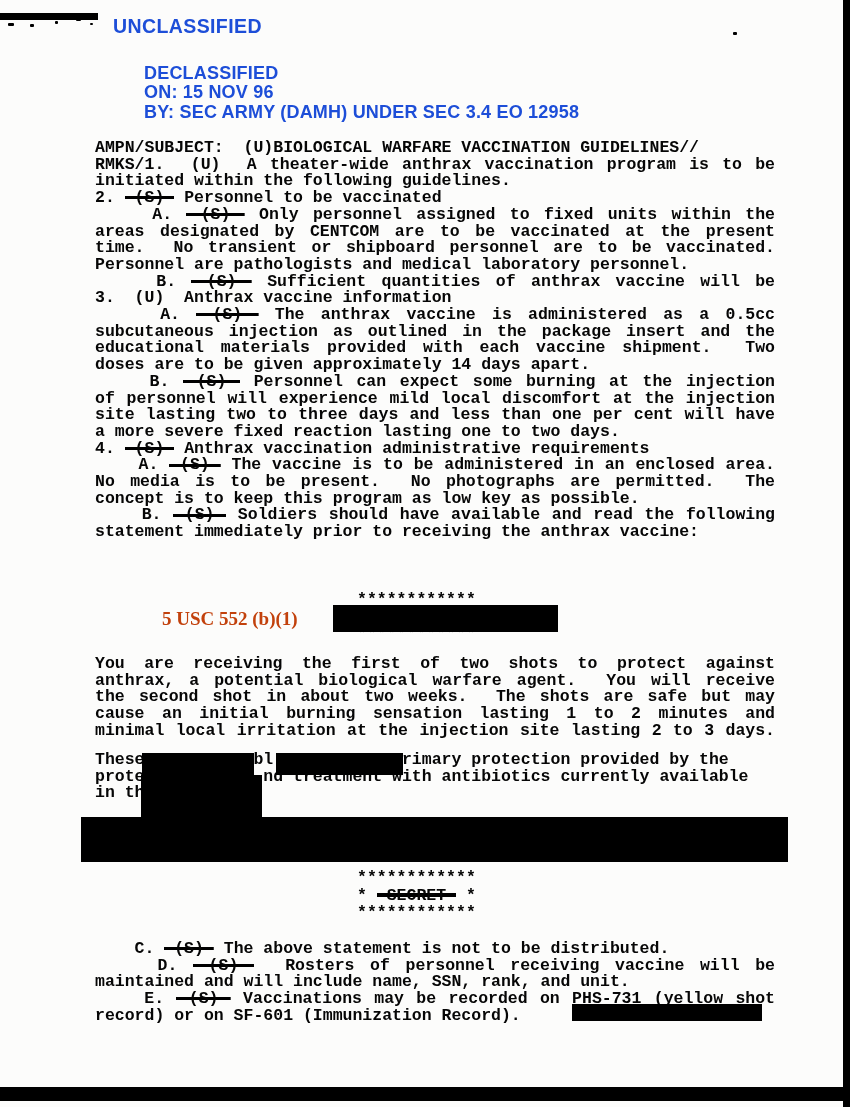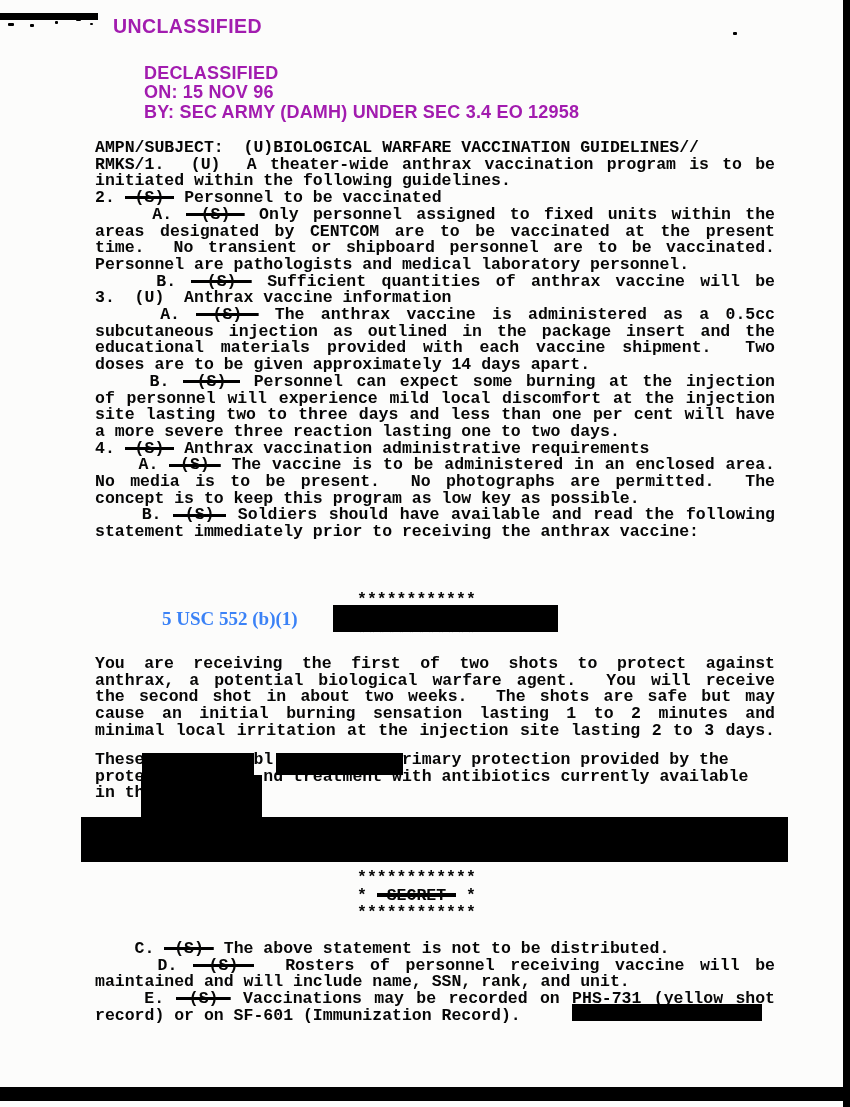--- a/index.html
+++ b/index.html
@@ -15,26 +15,26 @@
   .mono-block .ln.j { text-align:justify; text-align-last:justify; }
   
   .strike {
     background-image:linear-gradient(#000,#000);
     background-repeat:no-repeat;
     background-size:100% 3.2px;
     background-position:center 52%;
   }
   .strike.secret { background-size:100% 4px; }
   
-  .sans { font-family:"Liberation Sans","DejaVu Sans",sans-serif; font-weight:700; color:#a21caf; }
+  .sans { font-family:"Liberation Sans","DejaVu Sans",sans-serif; font-weight:700; color:#1d4ed8; }
   .top-title { position:absolute; left:113px; top:15px; font-size:19.5px; letter-spacing:0.4px; }
   .declass { position:absolute; left:112px; top:64px; font-size:18px; line-height:19.4px; letter-spacing:0.2px;margin-left:32px; }
   
   .stamp { position:absolute; left:162px; top:608px; font-family:"Liberation Serif","DejaVu Serif",serif;
-           font-weight:700; font-size:19px; color:#3b82f6; }
+           font-weight:700; font-size:19px; color:#c2410c; }
   
   .stars { position:absolute; font-size:16.5px; font-weight:700; line-height:17.5px; white-space:pre; }
   
   .redact { position:absolute; background:#000; }
   .speck { position:absolute; background:#000; border-radius:1px; }
   .z2 { z-index:2; }
 </style>
 </head>
 <body>
 
@@ -66,21 +66,21 @@
       <div class="ln">Personnel are pathologists and medical laboratory personnel.</div>
       <div class="ln j">&nbsp;&nbsp;&nbsp;&nbsp;B. <span class="strike">&nbsp;(S)&nbsp;</span> Sufficient quantities of anthrax vaccine will be</div>
       <div class="ln">3.&nbsp; (U)&nbsp; Anthrax vaccine information</div>
       <div class="ln j">&nbsp;&nbsp;&nbsp;&nbsp;A. <span class="strike">&nbsp;(S)&nbsp;</span> The anthrax vaccine is administered as a 0.5cc</div>
       <div class="ln j">subcutaneous injection as outlined in the package insert and the</div>
       <div class="ln j">educational materials provided with each vaccine shipment.&nbsp; Two</div>
       <div class="ln">doses are to be given approximately 14 days apart.</div>
       <div class="ln j">&nbsp;&nbsp;&nbsp;&nbsp;B. <span class="strike">&nbsp;(S)&nbsp;</span> Personnel can expect some burning at the injection</div>
       <div class="ln j">of personnel will experience mild local discomfort at the injection</div>
       <div class="ln j">site lasting two to three days and less than one per cent will have</div>
-      <div class="ln">a more severe three reaction lasting one to two days.</div>
+      <div class="ln">a more severe fixed reaction lasting one to two days.</div>
       <div class="ln">4. <span class="strike">&nbsp;(S)&nbsp;</span> Anthrax vaccination administrative requirements</div>
       <div class="ln j">&nbsp;&nbsp;&nbsp;&nbsp;A. <span class="strike">&nbsp;(S)&nbsp;</span> The vaccine is to be administered in an enclosed area.</div>
       <div class="ln j">No media is to be present.&nbsp; No photographs are permitted.&nbsp; The</div>
       <div class="ln">concept is to keep this program as low key as possible.</div>
       <div class="ln j">&nbsp;&nbsp;&nbsp;&nbsp;B. <span class="strike">&nbsp;(S)&nbsp;</span> Soldiers should have available and read the following</div>
       <div class="ln">statement immediately prior to receiving the anthrax vaccine:</div>
     </div>
 
   <div class="stars" style="left:357px;top:591px;">************</div>
   <div class="stars" style="left:357px;top:625px;z-index:1;">************</div>

